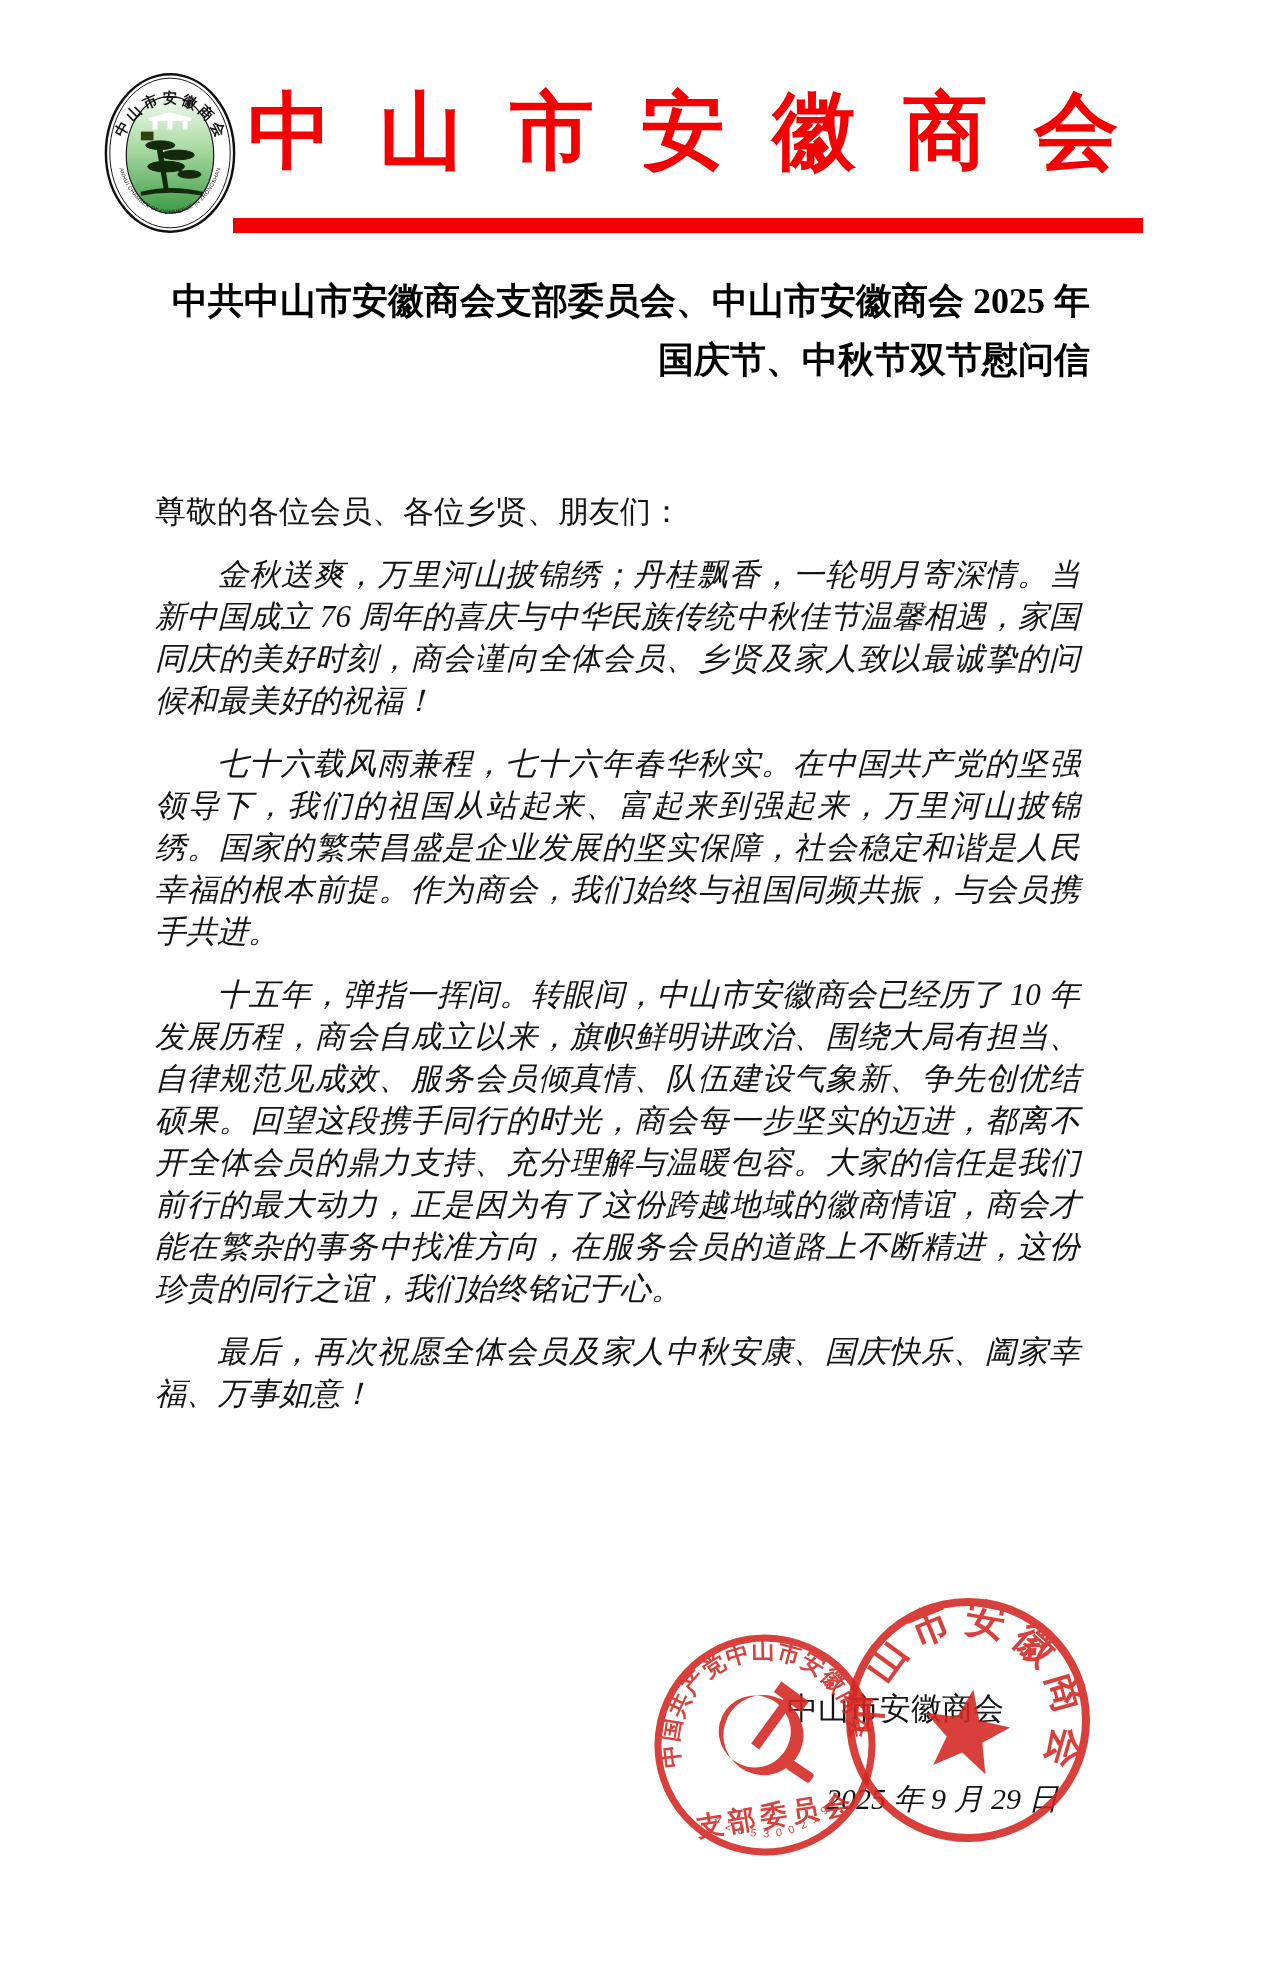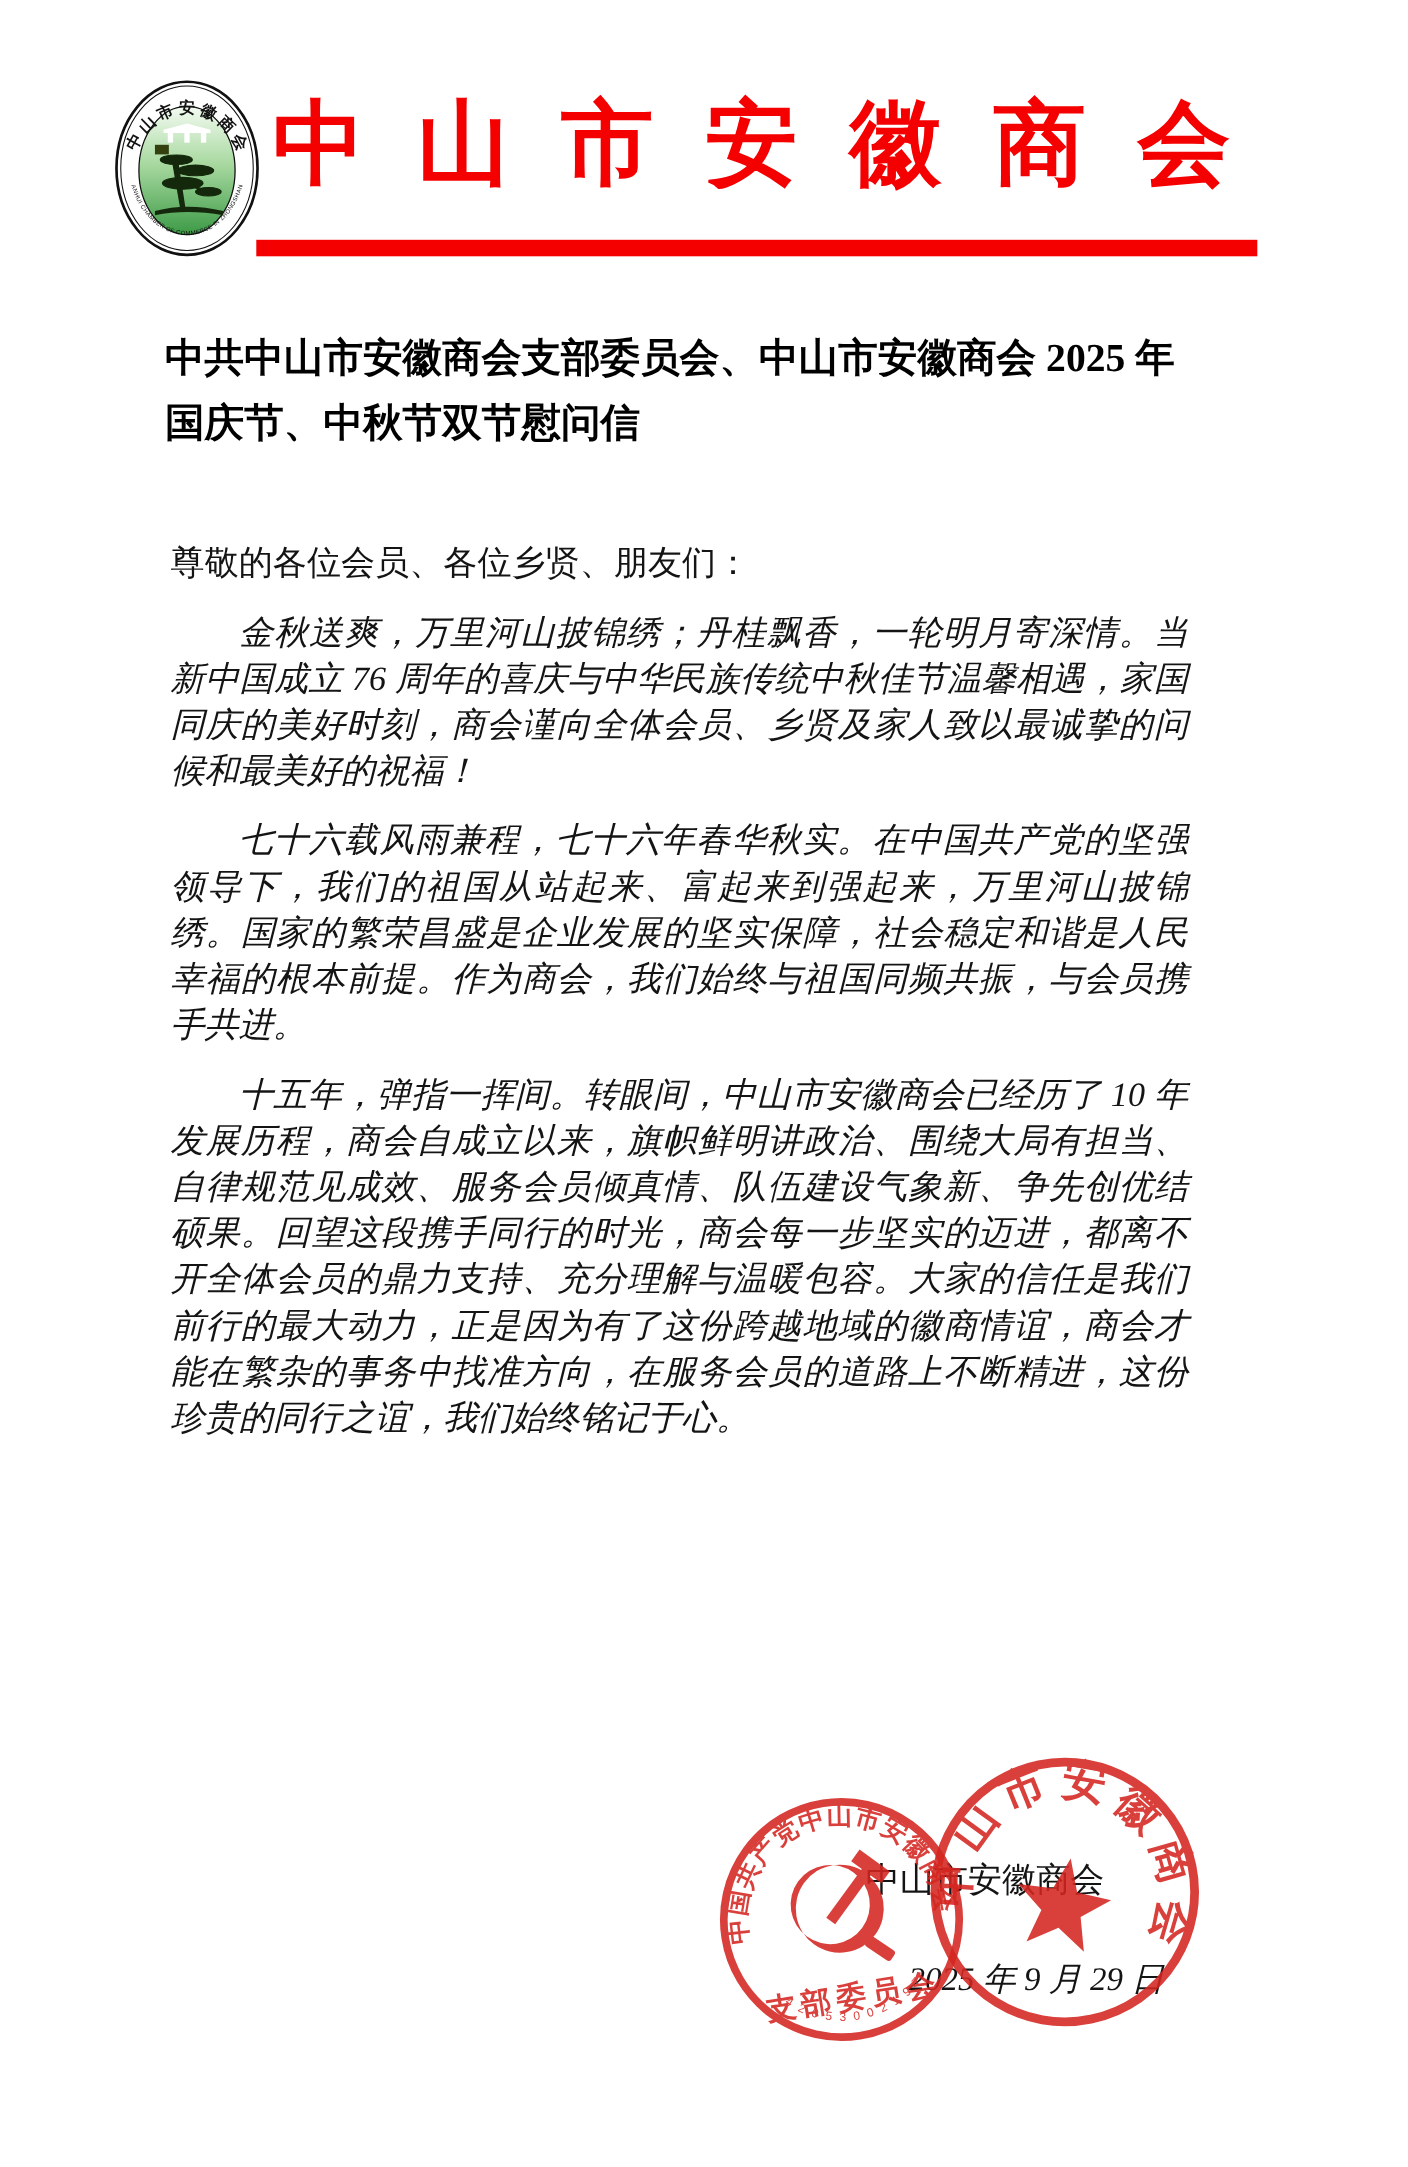--- a/index.html
+++ b/index.html
@@ -10,21 +10,21 @@
   
   .logo{position:absolute;left:102px;top:70px;width:136px;height:166px;}
   .org-title{
     position:absolute;left:248px;top:86px;width:900px;
     font-size:84px;font-weight:bold;color:#f40000;
     letter-spacing:0.56em;white-space:nowrap;line-height:1.1;
   }
   .red-bar{position:absolute;left:233px;top:218px;width:910px;height:15px;background:#f40000;}
   
   .heading{
-    position:absolute;left:150px;top:296px;width:940px;text-align:left;
+    position:absolute;left:150px;top:272px;width:940px;text-align:right;
     color:#000;font-weight:bold;font-size:36px;line-height:59px;
   }
   .heading div{white-space:nowrap;}
   
   .letter-body{
     position:absolute;left:155px;top:487px;width:925px;
     font-size:31px;line-height:42px;color:#141414;text-align:justify;
   }
   .salutation{margin:4px 0 21px 0;}
   .letter-body p{margin:0 0 21px 0;text-indent:2em;font-style:italic;}
@@ -89,20 +89,21 @@
   <div class="heading">
     <div>中共中山市安徽商会支部委员会、中山市安徽商会 2025 年</div>
     <div>国庆节、中秋节双节慰问信</div>
   </div>
 
   <div class="letter-body">
     <div class="salutation">尊敬的各位会员、各位乡贤、朋友们：</div>
     <p>金秋送爽，万里河山披锦绣；丹桂飘香，一轮明月寄深情。当新中国成立 76 周年的喜庆与中华民族传统中秋佳节温馨相遇，家国同庆的美好时刻，商会谨向全体会员、乡贤及家人致以最诚挚的问候和最美好的祝福！</p>
     <p>七十六载风雨兼程，七十六年春华秋实。在中国共产党的坚强领导下，我们的祖国从站起来、富起来到强起来，万里河山披锦绣。国家的繁荣昌盛是企业发展的坚实保障，社会稳定和谐是人民幸福的根本前提。作为商会，我们始终与祖国同频共振，与会员携手共进。</p>
     <p>十五年，弹指一挥间。转眼间，中山市安徽商会已经历了 10 年发展历程，商会自成立以来，旗帜鲜明讲政治、围绕大局有担当、自律规范见成效、服务会员倾真情、队伍建设气象新、争先创优结硕果。回望这段携手同行的时光，商会每一步坚实的迈进，都离不开全体会员的鼎力支持、充分理解与温暖包容。大家的信任是我们前行的最大动力，正是因为有了这份跨越地域的徽商情谊，商会才能在繁杂的事务中找准方向，在服务会员的道路上不断精进，这份珍贵的同行之谊，我们始终铭记于心。</p>
+    <p>最后，再次祝愿全体会员及家人中秋安康、国庆快乐、阖家幸福、万事如意！</p>
   </div>
 
   <div class="sig-org">中山市安徽商会</div>
   <div class="sig-date">2025 年 9 月 29 日</div>
 
   <svg class="stamp stamp-party" viewBox="-125 -125 250 250" xmlns="http://www.w3.org/2000/svg">
     <defs>
       <path id="psArc" d="M -86.7 7.6 A 87 87 0 1 1 86.7 7.6" fill="none"></path>
       <path id="psSerial" d="M -70 60 A 92.2 92.2 0 0 0 70 60" fill="none"></path>
     </defs>

